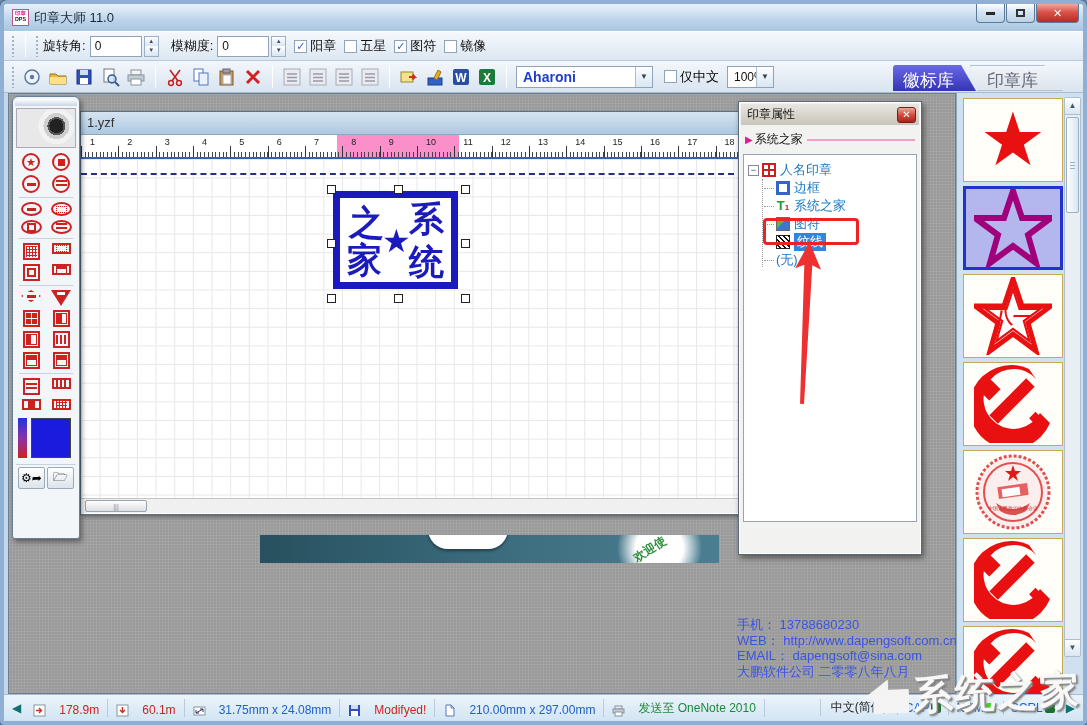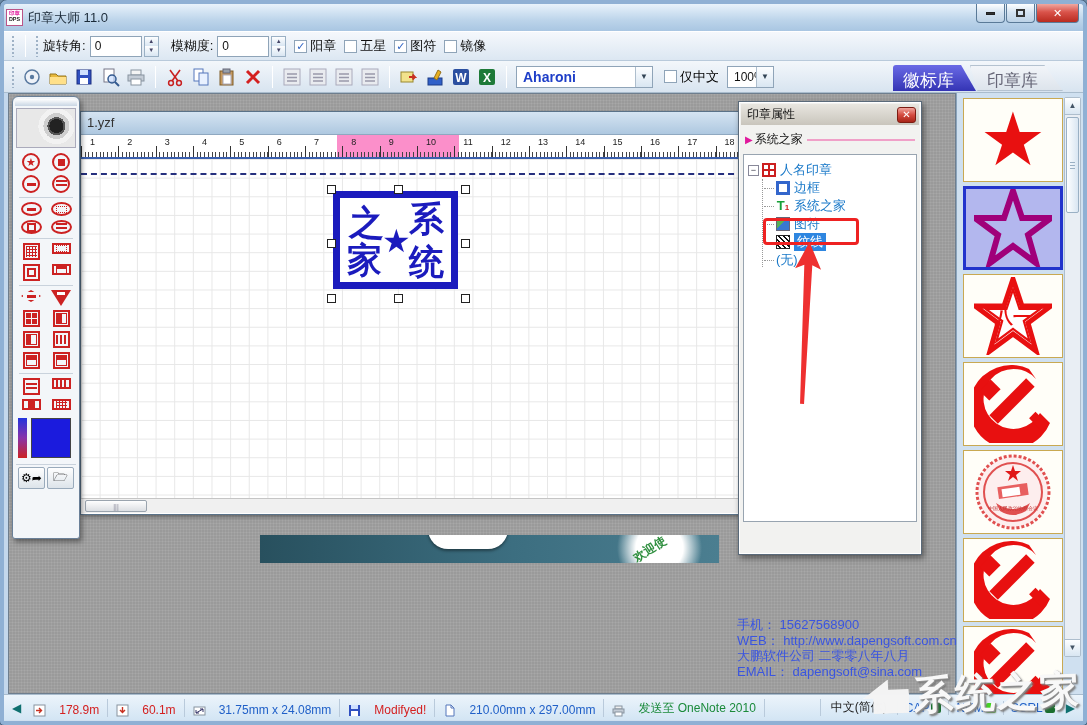--- a/index.html
+++ b/index.html
@@ -4,21 +4,21 @@
 <style>
   * { margin:0; padding:0; box-sizing:border-box; }
   html,body { width:1087px; height:725px; font-family:"Liberation Sans","DejaVu Sans",sans-serif; }
   body { background:#6c8aa6; }
   .window { position:relative; width:1087px; height:725px; border:4px solid #8fb0d4;
     outline:1px solid #49637e; border-radius:7px 7px 4px 4px; overflow:hidden;
     background:#cfe0f0; }
 
   
   .titlebar { position:relative; height:27px; background:linear-gradient(#e8f2fb,#bcd4ea 60%,#a9c6e2);
-    display:flex; align-items:center; padding:0 2px; }
+    display:flex; align-items:center; padding:0 8px; }
   .app-icon { width:17px; height:17px; margin-right:5px; background:#fff; border:1px solid #b58;
     font-size:6px; line-height:6px; text-align:center; overflow:hidden; }
   .app-icon b { display:block; color:#e0189c; transform:scale(.9); }
   .app-icon i { display:block; color:#222; font-style:normal; font-weight:bold; transform:scale(.9); }
   .title-text { font-size:13px; color:#1b2a38; }
   .win-controls { position:absolute; right:4px; top:0; display:flex; }
   .wbtn { width:29px; height:19px; border:1px solid #5a7a98; border-top:none; border-radius:0 0 4px 4px;
     background:linear-gradient(#fdfeff,#d6e4f2 45%,#bcd2e6); display:flex; align-items:center; justify-content:center;
     font-size:11px; color:#333; margin-left:1px; }
   .wbtn.close { width:43px; background:linear-gradient(#f0a8a0,#d9534a 45%,#b92b20); color:#fff; font-weight:bold; }
@@ -659,24 +659,24 @@
         <div class="thumb">
             <i></i>
             <i></i>
             <i></i>
           </div>
         <div class="btn down">▼</div>
       </div>
     </div>
 
     <div class="contact" id="contact">
-        <div>手机： 15627568900</div>
+        <div>手机： 13788680230</div>
         <div>WEB： http://www.dapengsoft.com.cn</div>
+        <div>EMAIL： dapengsoft@sina.com</div>
         <div>大鹏软件公司 二零零八年八月</div>
-        <div>EMAIL： dapengsoft@sina.com</div>
       </div>
   </div>
 
   <div class="statusbar">
     <span class="sarrow">◀</span>
     <span id="status-items" style="display:flex;align-items:center;height:100%;">
         <span class="sitem">
           <svg viewBox="0 0 13 13">
             <rect x="1" y="1" width="11" height="11" fill="#fff" stroke="#8894a0"></rect>
             <path d="M3 6.5 h5 M6 4 l2.5 2.5 L6 9" stroke="#c83020" fill="none" stroke-width="1.4"></path>

